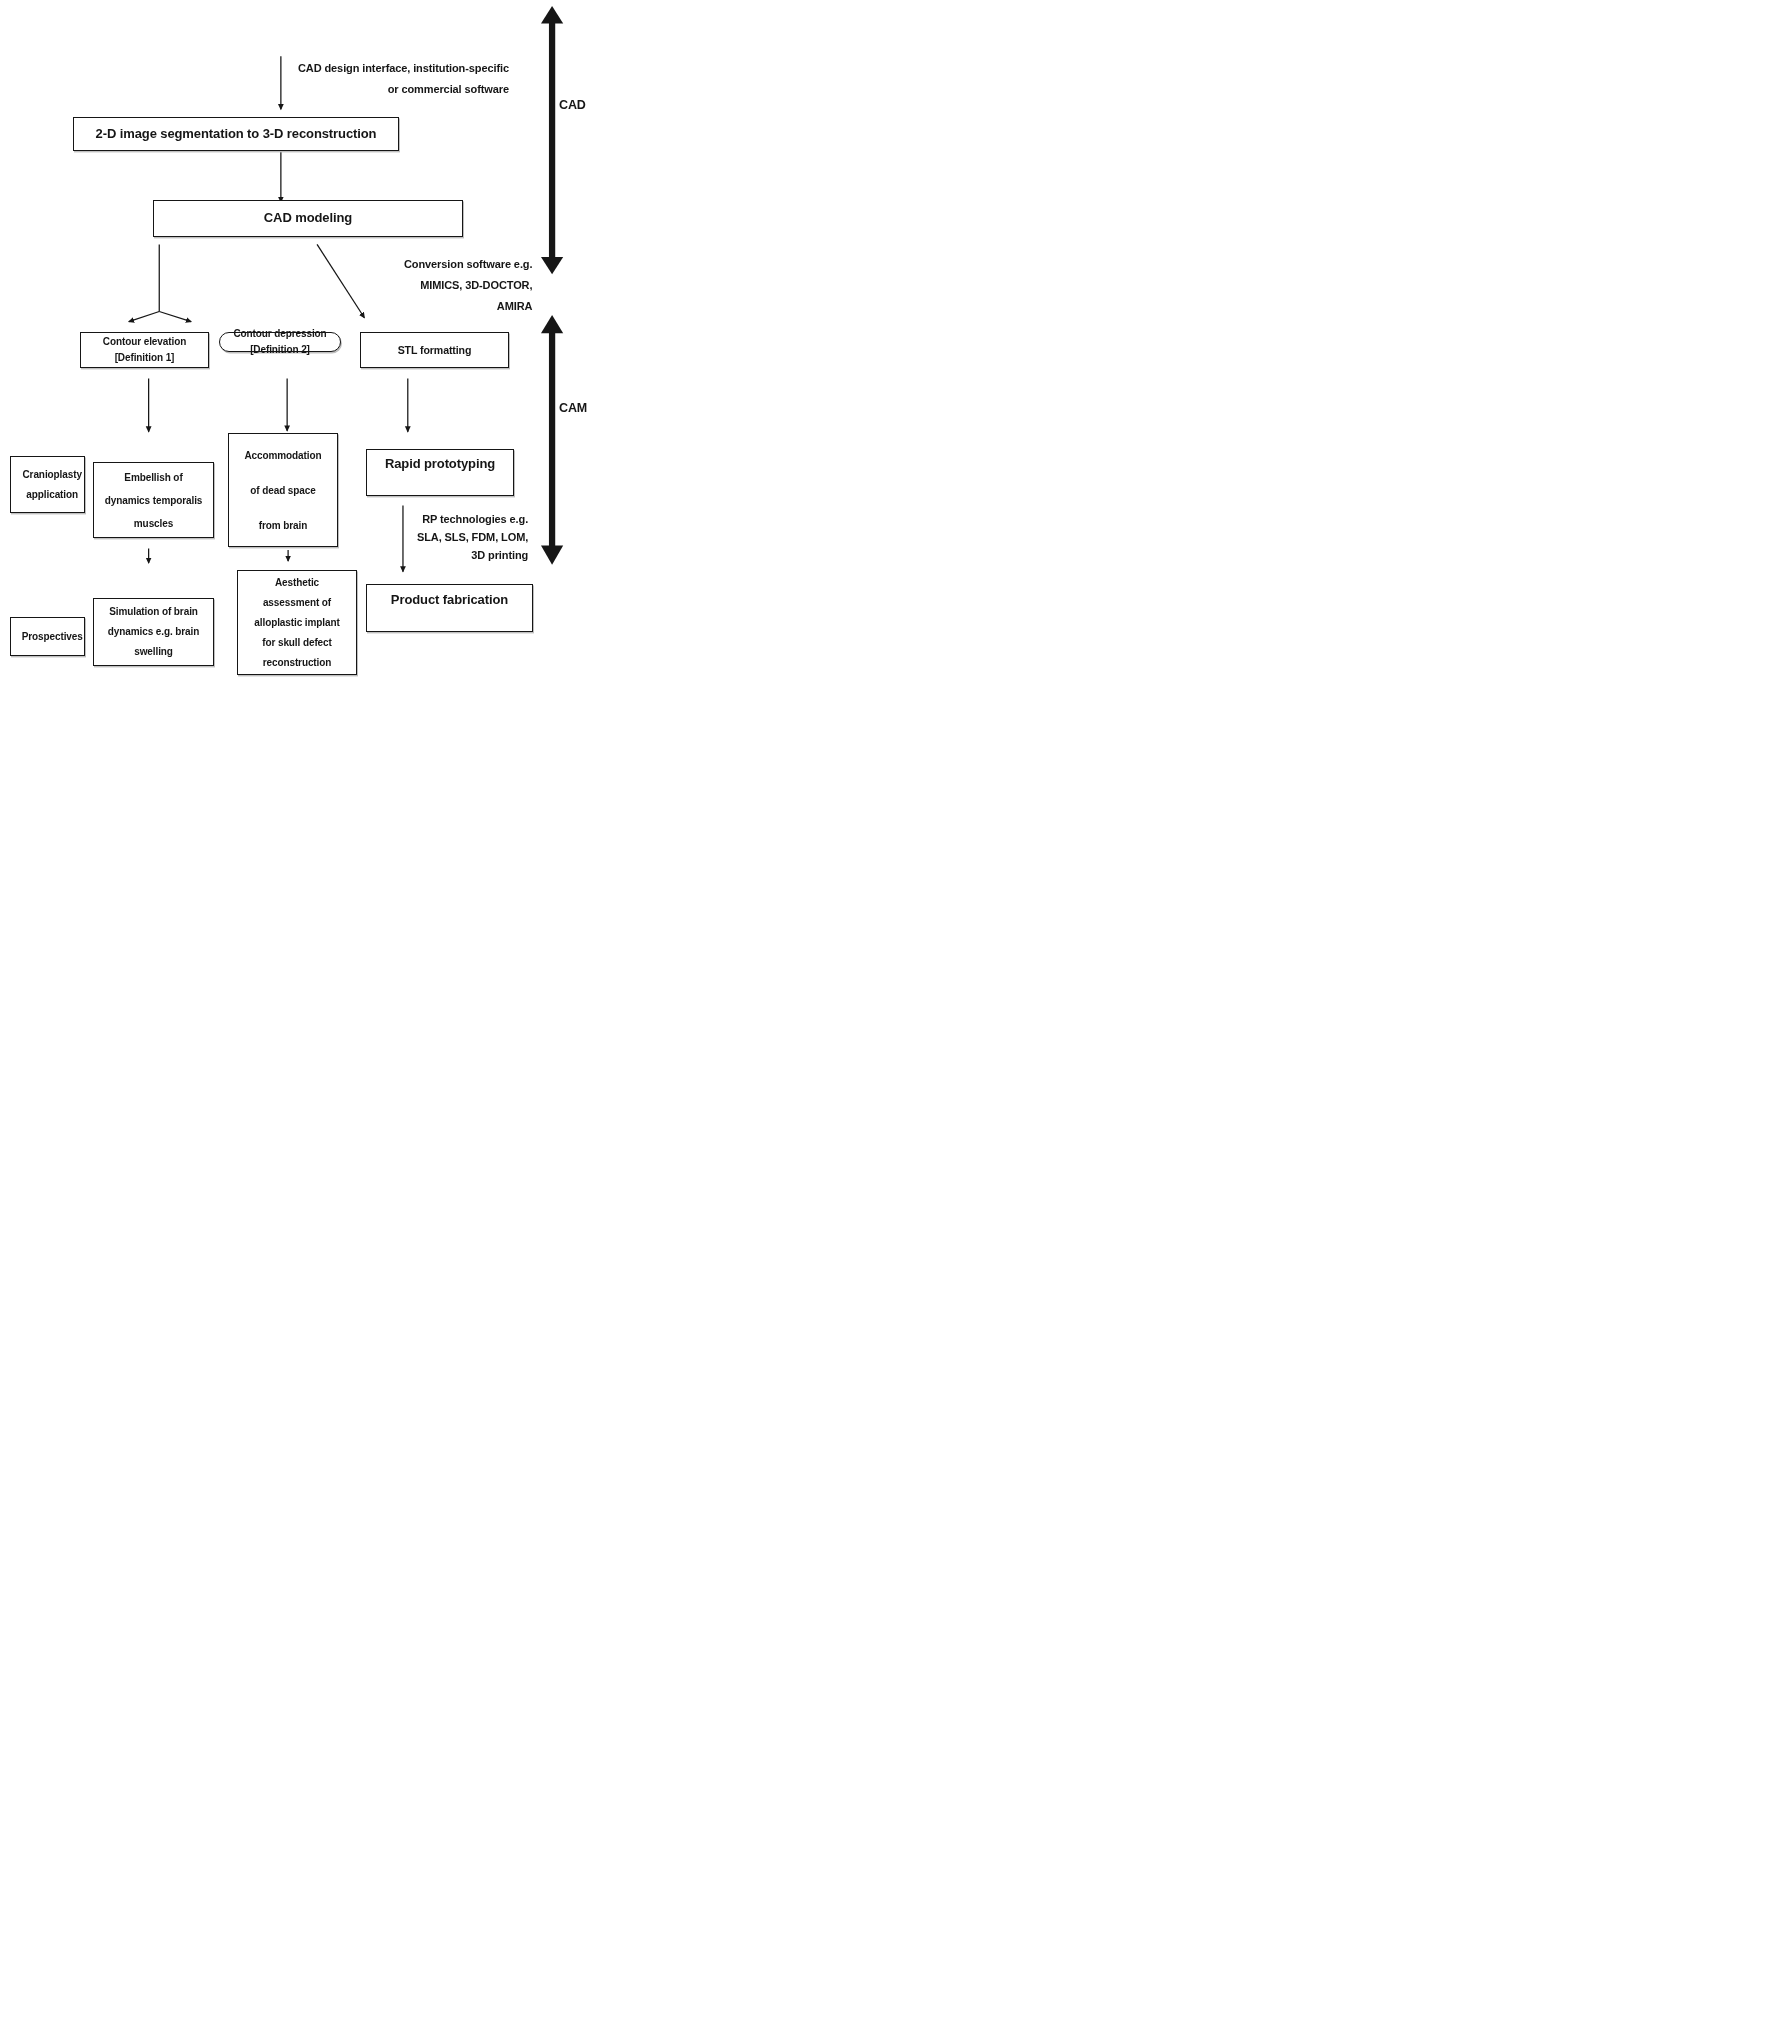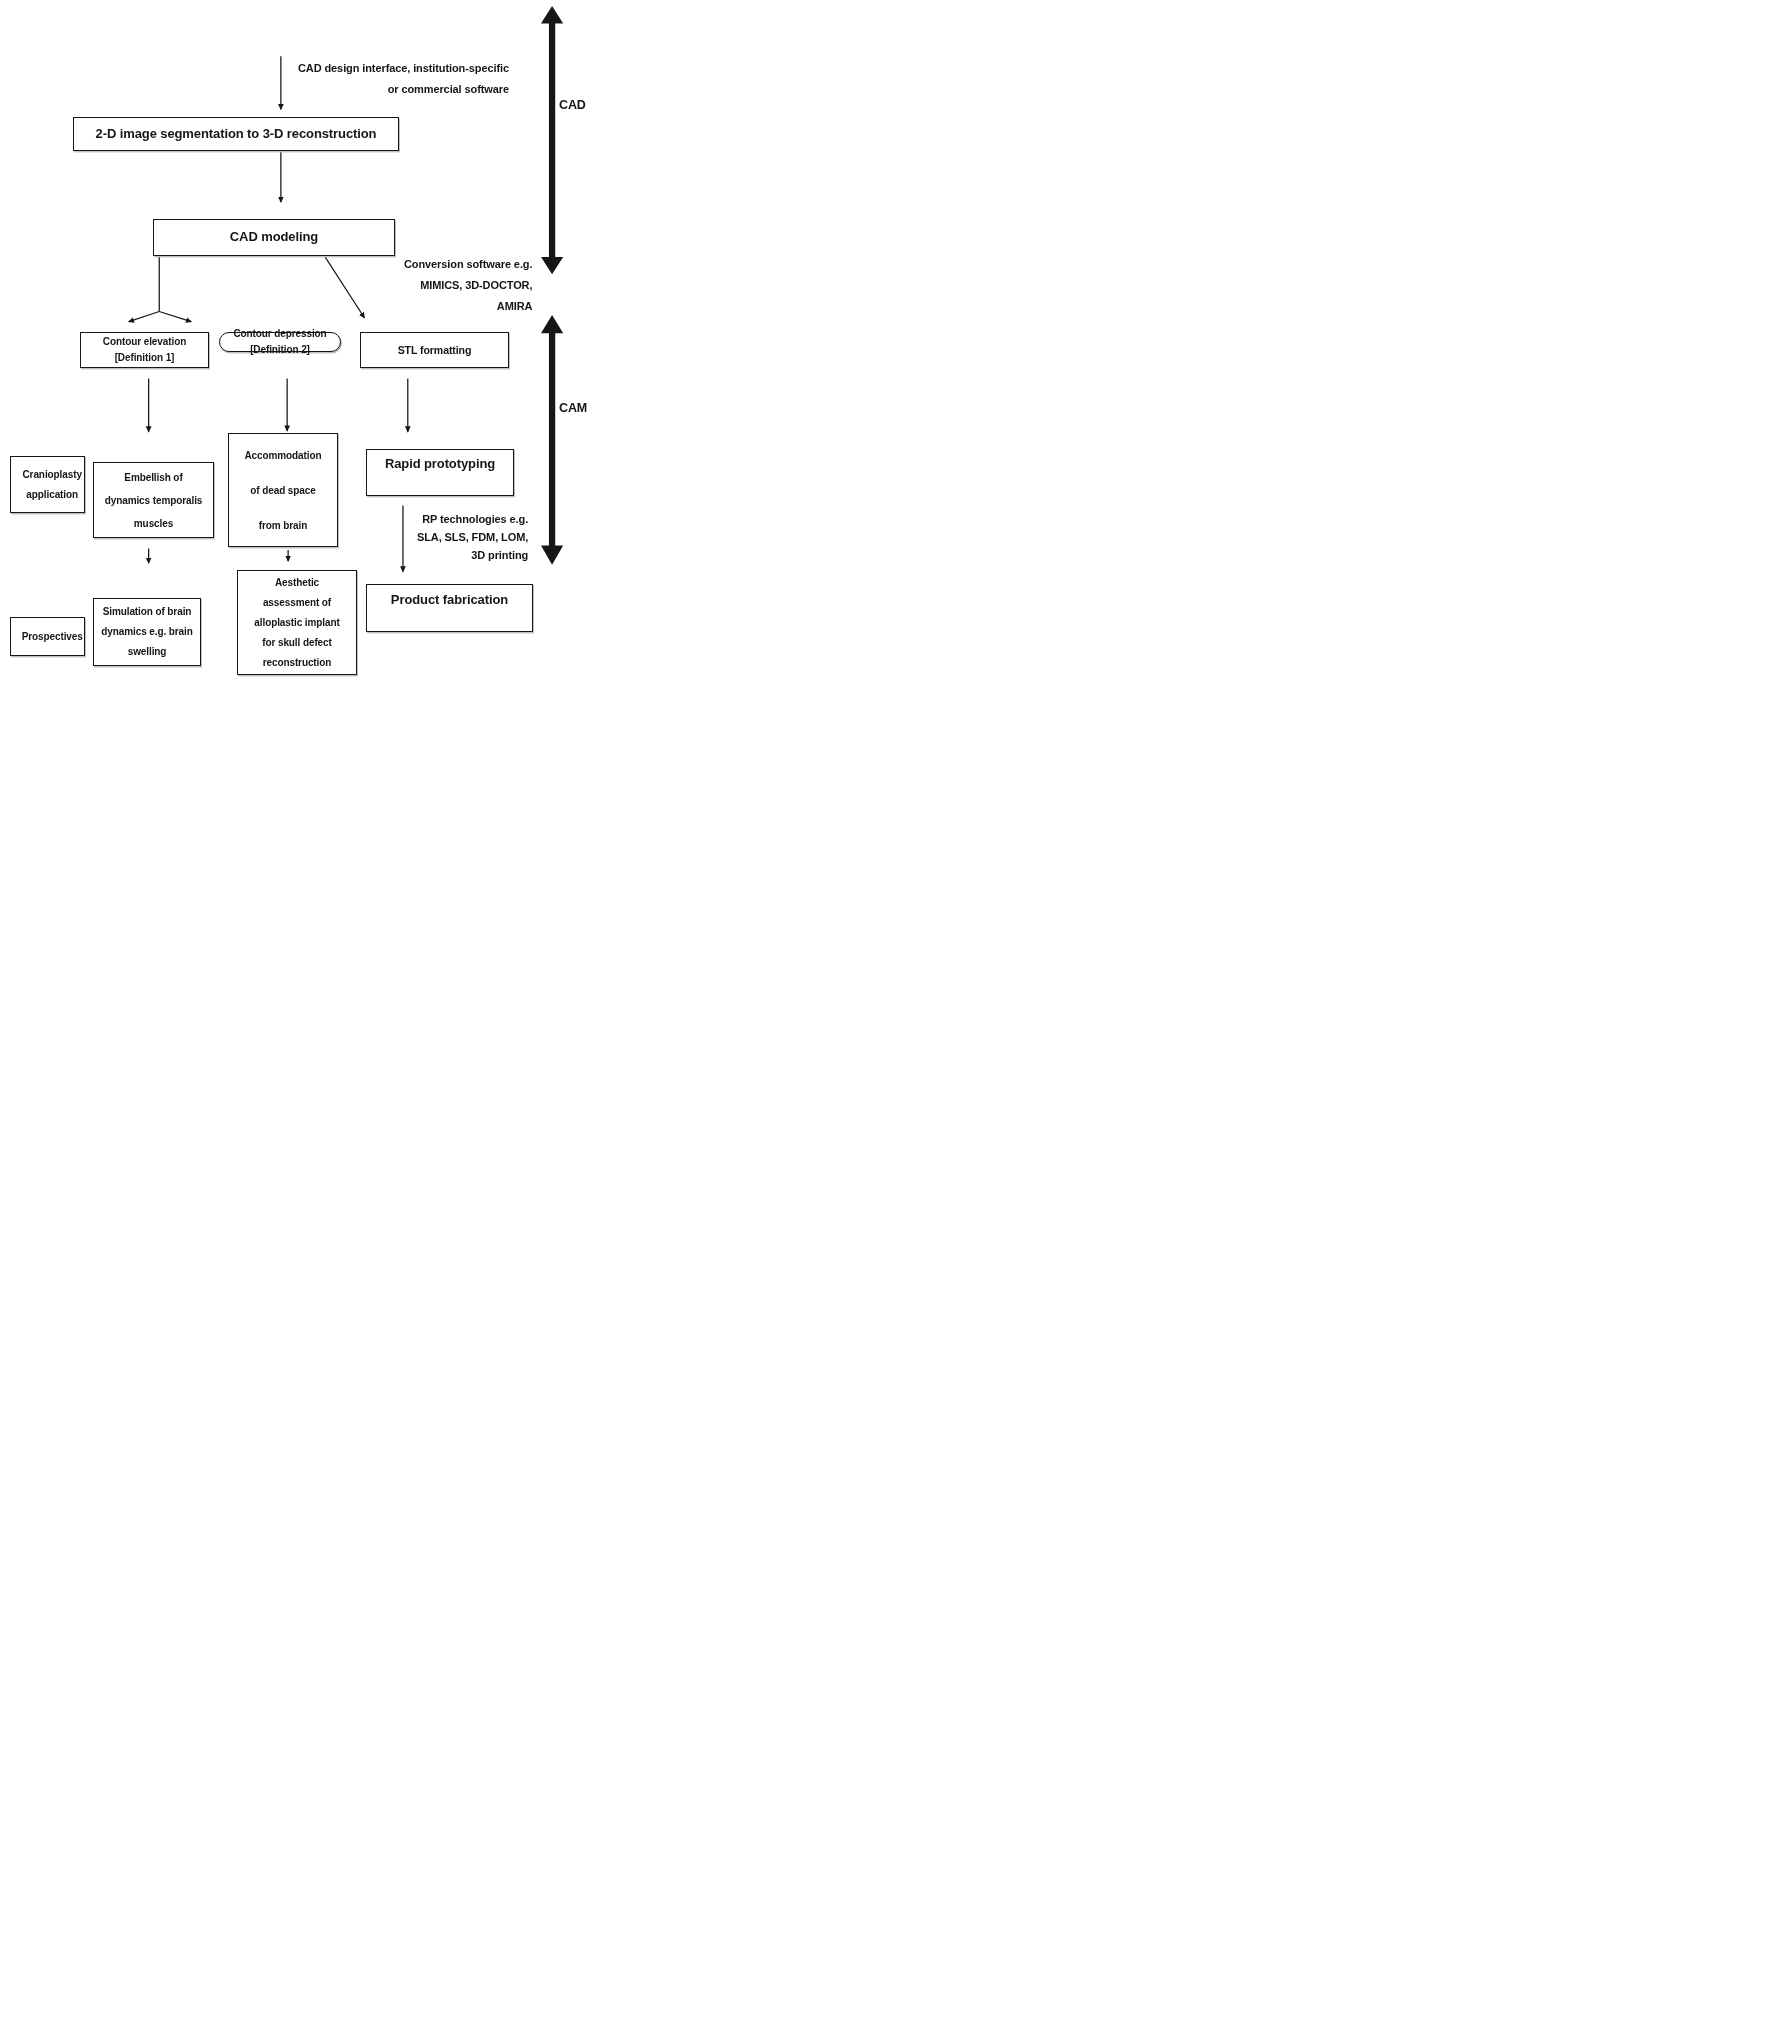--- a/index.html
+++ b/index.html
@@ -86,21 +86,21 @@
       <polygon class="head" points="1121,690 1167,690 1144,652"></polygon>
       <polygon class="head" points="1121,1130 1167,1130 1144,1170"></polygon>
     </g>
   </svg>
 
 
   <div class="node fs27" style="left:73px;top:117px;width:326px;height:34px;">
     <div>2-D image segmentation to 3-D reconstruction</div>
   </div>
 
-  <div class="node fs27" style="left:153px;top:219px;width:242px;height:37px;">
+  <div class="node fs27" style="left:153px;top:200px;width:310px;height:37px;">
     <div>CAD modeling</div>
   </div>
 
   <div class="node fs21 lh34" style="left:80px;top:332px;width:129px;height:36px;">
     <div>Contour elevation</div>
     <div>[Definition 1]</div>
   </div>
 
   <div class="node fs21 lh34" style="left:219px;top:332px;width:122px;height:20px;border-radius:12px;">
     <div>Contour depression</div>
@@ -129,21 +129,21 @@
   </div>
 
   <div class="node fs27 top-align" style="left:366px;top:449px;width:148px;height:47px;padding-top:5.8px;">
     <div>Rapid prototyping</div>
   </div>
 
   <div class="node fs17" style="left:9.7px;top:617px;width:75px;height:39px;">
     <div>Prospectives</div>
   </div>
 
-  <div class="node fs21 lh42" style="left:93px;top:598px;width:108px;height:68px;">
+  <div class="node fs21 lh42" style="left:93px;top:598px;width:121px;height:68px;">
     <div>Simulation of brain</div>
     <div>dynamics e.g. brain</div>
     <div>swelling</div>
   </div>
 
   <div class="node fs21 lh42" style="left:237px;top:570px;width:120px;height:105px;">
     <div>Aesthetic</div>
     <div>assessment of</div>
     <div>alloplastic implant</div>
     <div>for skull defect</div>

